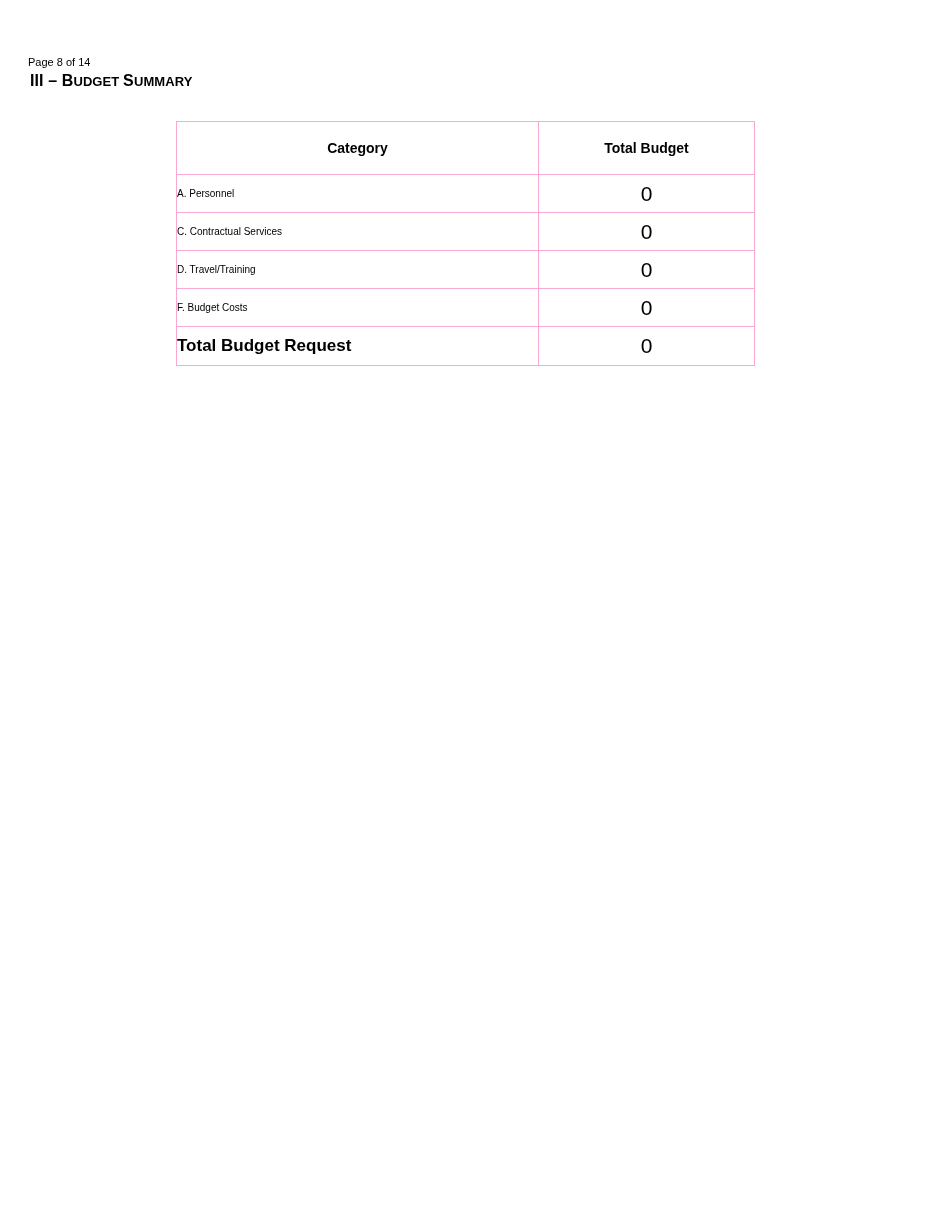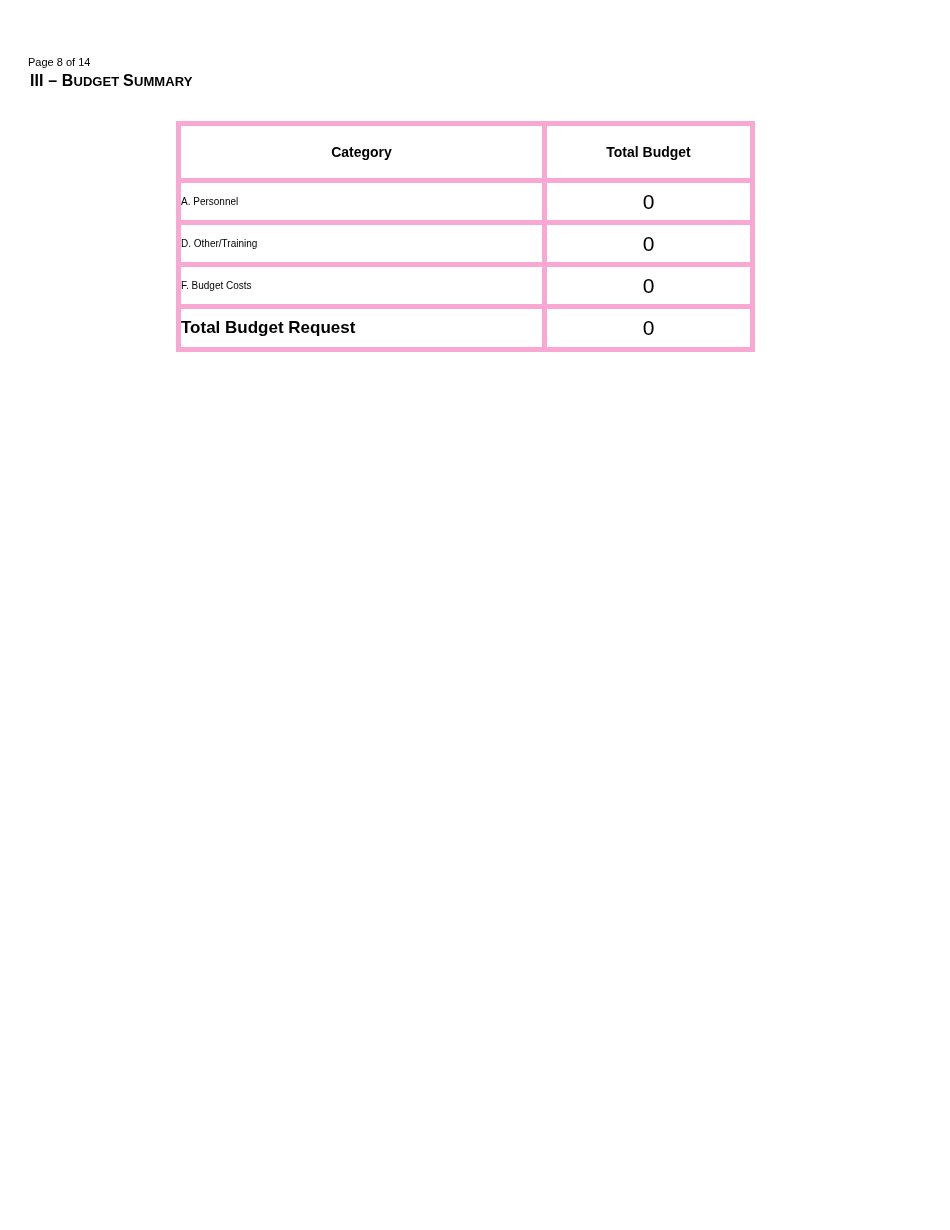--- a/index.html
+++ b/index.html
@@ -1,21 +1,21 @@
 <!DOCTYPE html>
 <html><head>
   <meta charset="utf-8">
   <style>
     html, body { margin: 0; padding: 0; background: #ffffff; }
     body { width: 950px; height: 1230px; position: relative; font-family: "Liberation Sans", sans-serif; color: #000; }
     .page-label { position: absolute; left: 28px; top: 56px; font-size: 11px; line-height: 13px; }
     .section-title { position: absolute; left: 30px; top: 72px; font-size: 16px; font-weight: bold; line-height: 18px; letter-spacing: 0.1px; }
     .section-title .sc { font-size: 13px; }
     table.budget { position: absolute; left: 176px; top: 121px; border-collapse: collapse; width: 579px; }
-    table.budget td, table.budget th { border: 5px solid #f9a8d4; padding: 0; margin-left: 24px; }
+    table.budget td, table.budget th { border: 1px solid #f9a8d4; padding: 0; margin-left: 24px; }
     table.budget th { font-size: 14px; font-weight: bold; height: 52px; text-align: center; }
     th.cat-h { width: 361px; }
     td.cat { font-size: 10px; padding-left: 13px; height: 37px; }
     td.amt { font-size: 21px; text-align: center; padding-right: 4px; }
     td.total-label { font-size: 17px; font-weight: bold; text-align: left; padding-right: 8px; height: 38px; }
   </style>
 </head>
 <body>
 
 <div class="page-label">Page 8 of 14</div>
@@ -25,21 +25,25 @@
   <tbody>
       <tr>
     <th class="cat-h">Category</th>
     <th>Total Budget</th>
   </tr>
   <tr>
     <td class="cat">A.  Personnel</td>
     <td class="amt">0</td>
   </tr>
   <tr>
-    <td class="cat">D.  Other/Training</td>
+    <td class="cat">C.  Contractual Services</td>
+    <td class="amt">0</td>
+  </tr>
+  <tr>
+    <td class="cat">D.  Travel/Training</td>
     <td class="amt">0</td>
   </tr>
   <tr>
     <td class="cat">F.  Budget Costs</td>
     <td class="amt">0</td>
   </tr>
   <tr>
     <td class="total-label">Total Budget Request</td>
     <td class="amt">0</td>
   </tr>

